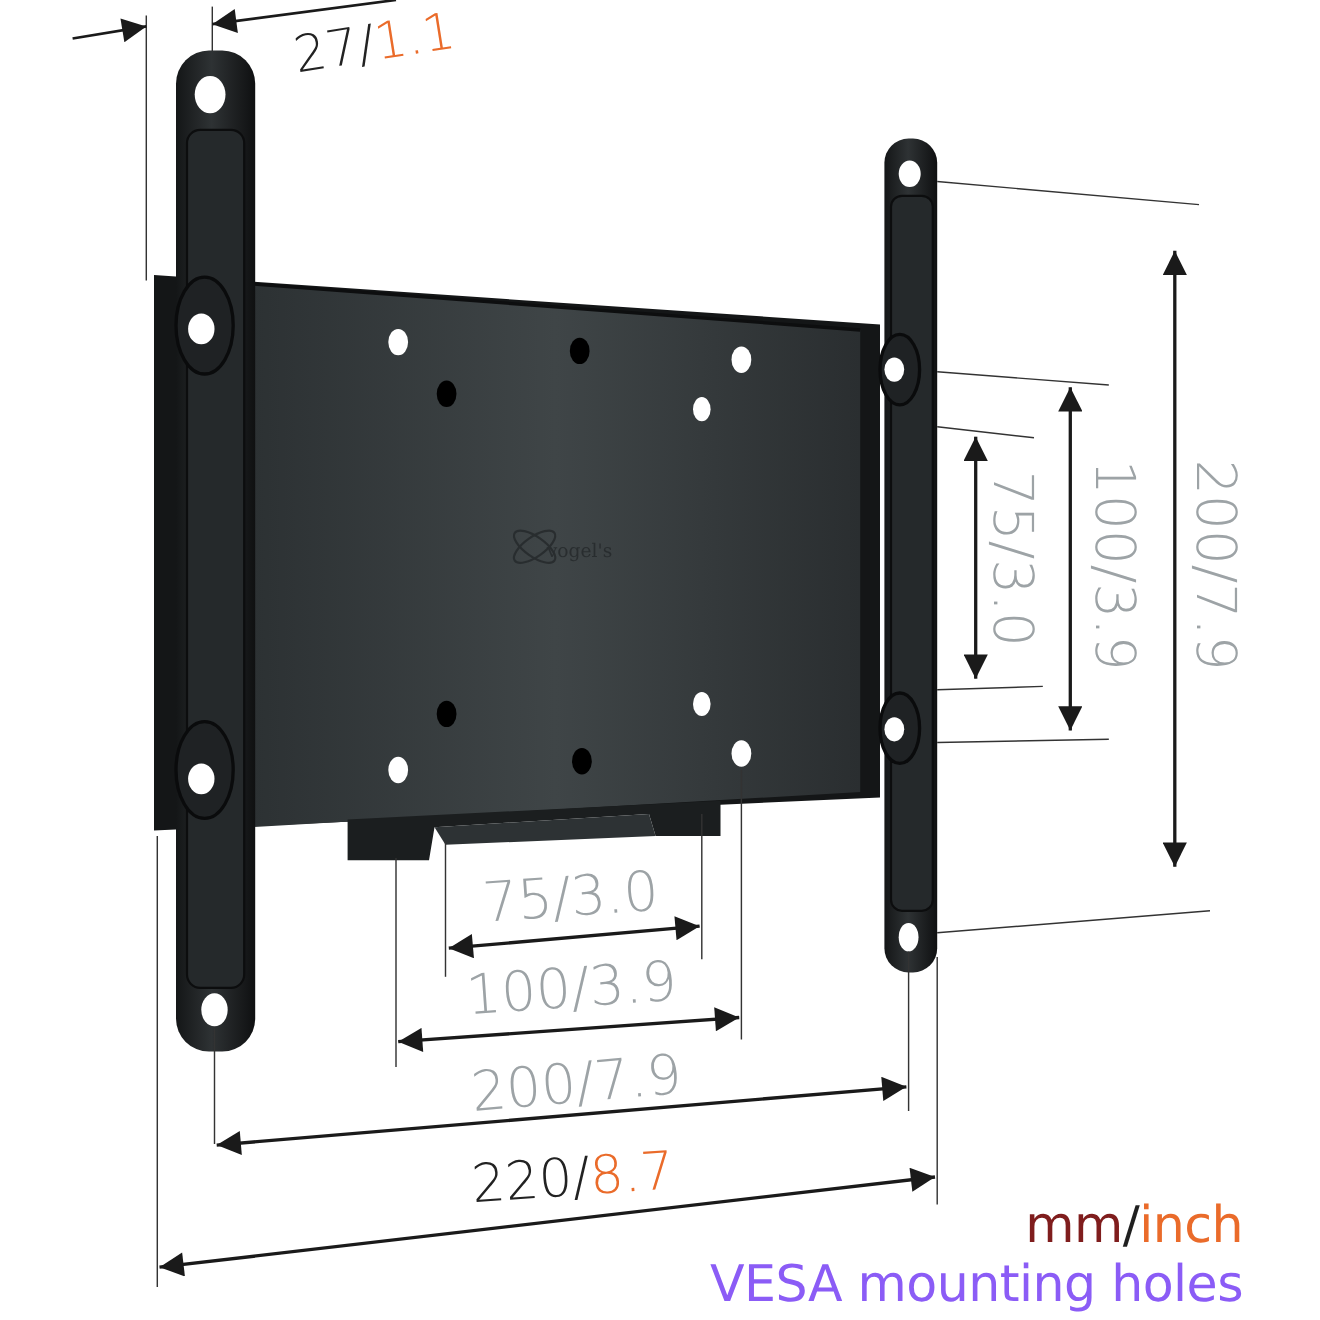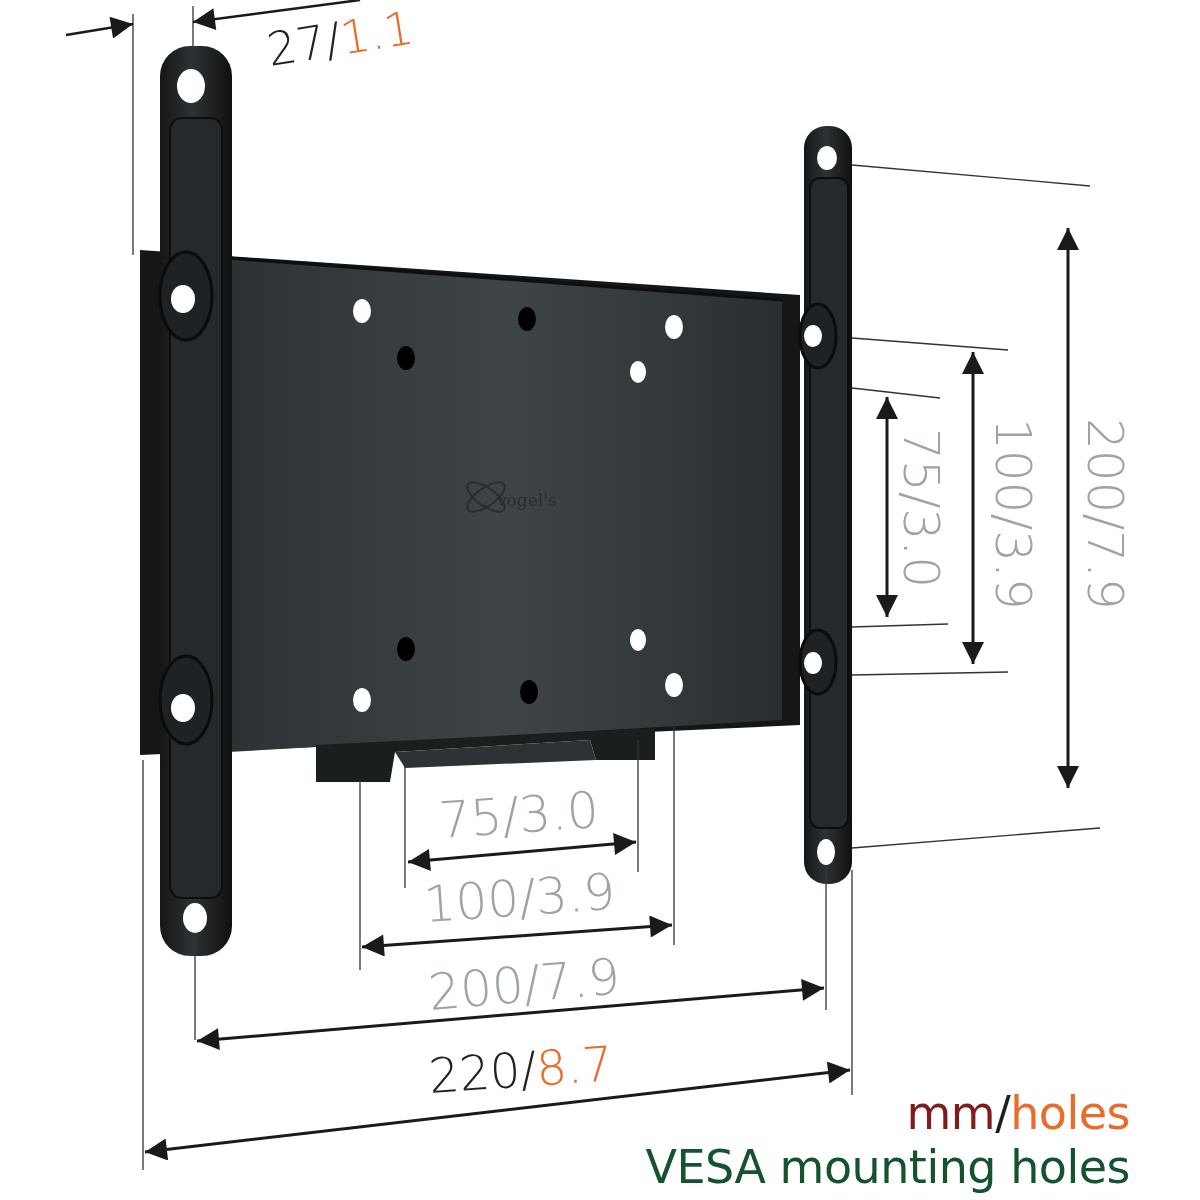--- a/index.html
+++ b/index.html
@@ -3,21 +3,21 @@
   <meta charset="utf-8">
   <style>
     html, body { margin: 0; padding: 0; background: #ffffff; }
     body { width: 1200px; height: 1200px; overflow: hidden; position: relative; font-family: "DejaVu Sans", sans-serif; }
     #stage { position: absolute; left: 0; top: 0; width: 1200px; height: 1200px; }
     .lbl { font-family: "DejaVu Sans", sans-serif; font-weight: 300; }
     .dark { fill: #222222; }
     .grey { fill: #9da3a6; }
     .orange { fill: #ea6b2a; }
     .legend-unit { position: absolute; right: 70px; top: 1086px; font-size: 46px; letter-spacing: -0.5px; font-family: "DejaVu Sans", sans-serif; }
-    .legend-desc { position: absolute; right: 70px; top: 1140px; font-size: 46px; color: #14532d; font-family: "DejaVu Sans", sans-serif; letter-spacing: -0.5px; }
+    .legend-desc { position: absolute; right: 70px; top: 1140px; font-size: 46px; color: #8b5cf6; font-family: "DejaVu Sans", sans-serif; letter-spacing: -0.5px; }
     .legend-unit .u1 { color: #7f1d1d; }
     .legend-unit .sep { color: #1f1f1f; }
     .legend-unit .u2 { color: #ea6b2a; }
   </style>
 </head>
 <body>
 
 <div id="stage">
 <svg width="1200" height="1200" viewBox="0 0 1200 1200" xmlns="http://www.w3.org/2000/svg">
   <defs>
@@ -130,16 +130,16 @@
     <line x1="197" y1="1041" x2="824" y2="988" marker-start="url(#arrB)" marker-end="url(#arrB)"></line>
     <line x1="145" y1="1152" x2="850" y2="1070" marker-start="url(#arrB)" marker-end="url(#arrB)"></line>
   </g>
   <text class="lbl grey" x="440" y="838" font-size="50" transform="rotate(-4 440 838)"><tspan>75</tspan><tspan>/</tspan><tspan>3.0</tspan></text>
   <text class="lbl grey" x="425" y="922" font-size="50" transform="rotate(-4 425 922)"><tspan>100</tspan><tspan>/</tspan><tspan>3.9</tspan></text>
   <text class="lbl grey" x="430" y="1010" font-size="50" transform="rotate(-5 430 1010)"><tspan>200</tspan><tspan>/</tspan><tspan>7.9</tspan></text>
   <text class="lbl" x="430" y="1093" font-size="48" transform="rotate(-4 430 1093)"><tspan class="dark">220</tspan><tspan class="dark">/</tspan><tspan class="orange">8.7</tspan></text>
 </svg>
 
 <div class="legend-unit">
-  <span class="u1">mm</span><span class="sep">/</span><span class="u2">holes</span>
+  <span class="u1">mm</span><span class="sep">/</span><span class="u2">inch</span>
 </div>
 <div class="legend-desc">VESA mounting holes</div>
 </div>
 
 </body></html>

